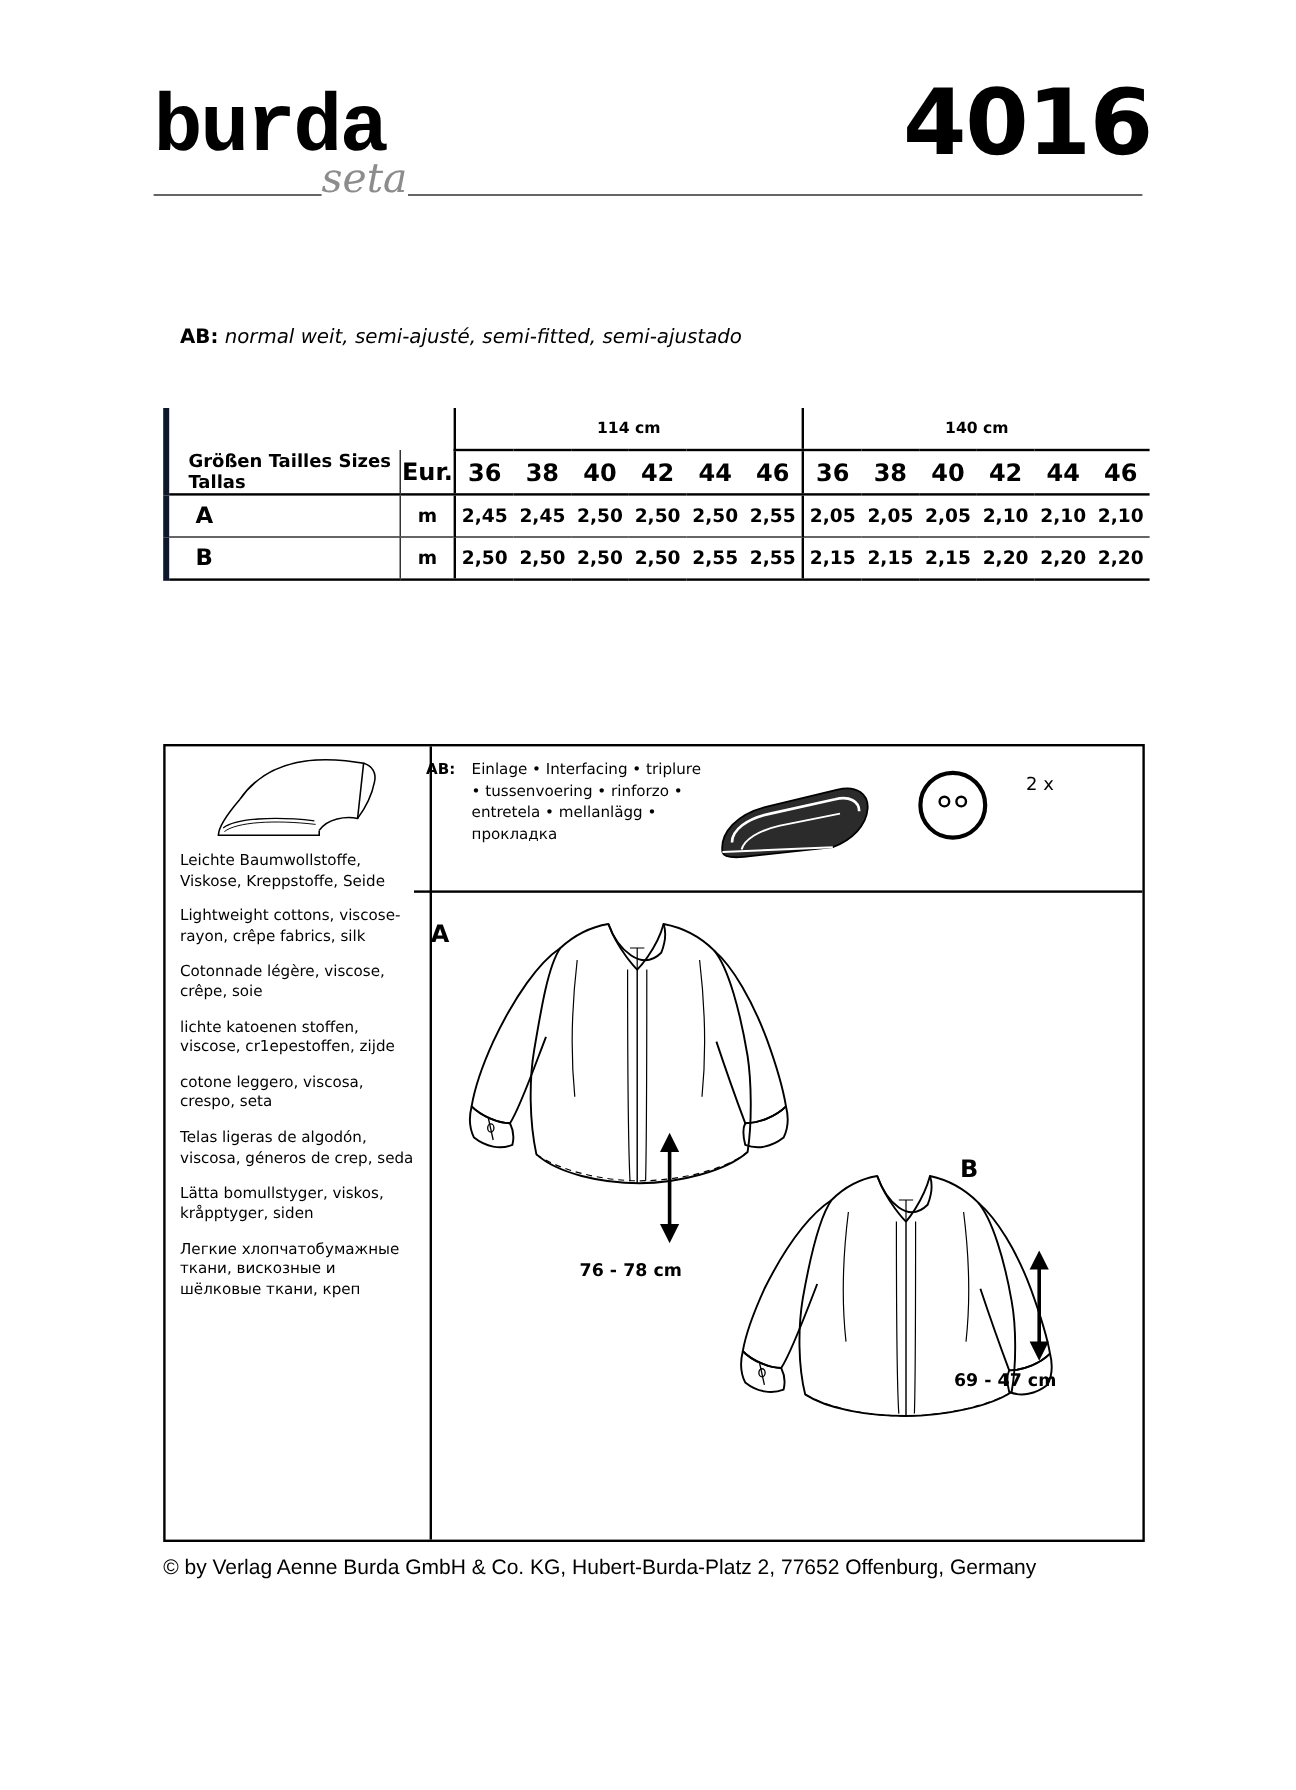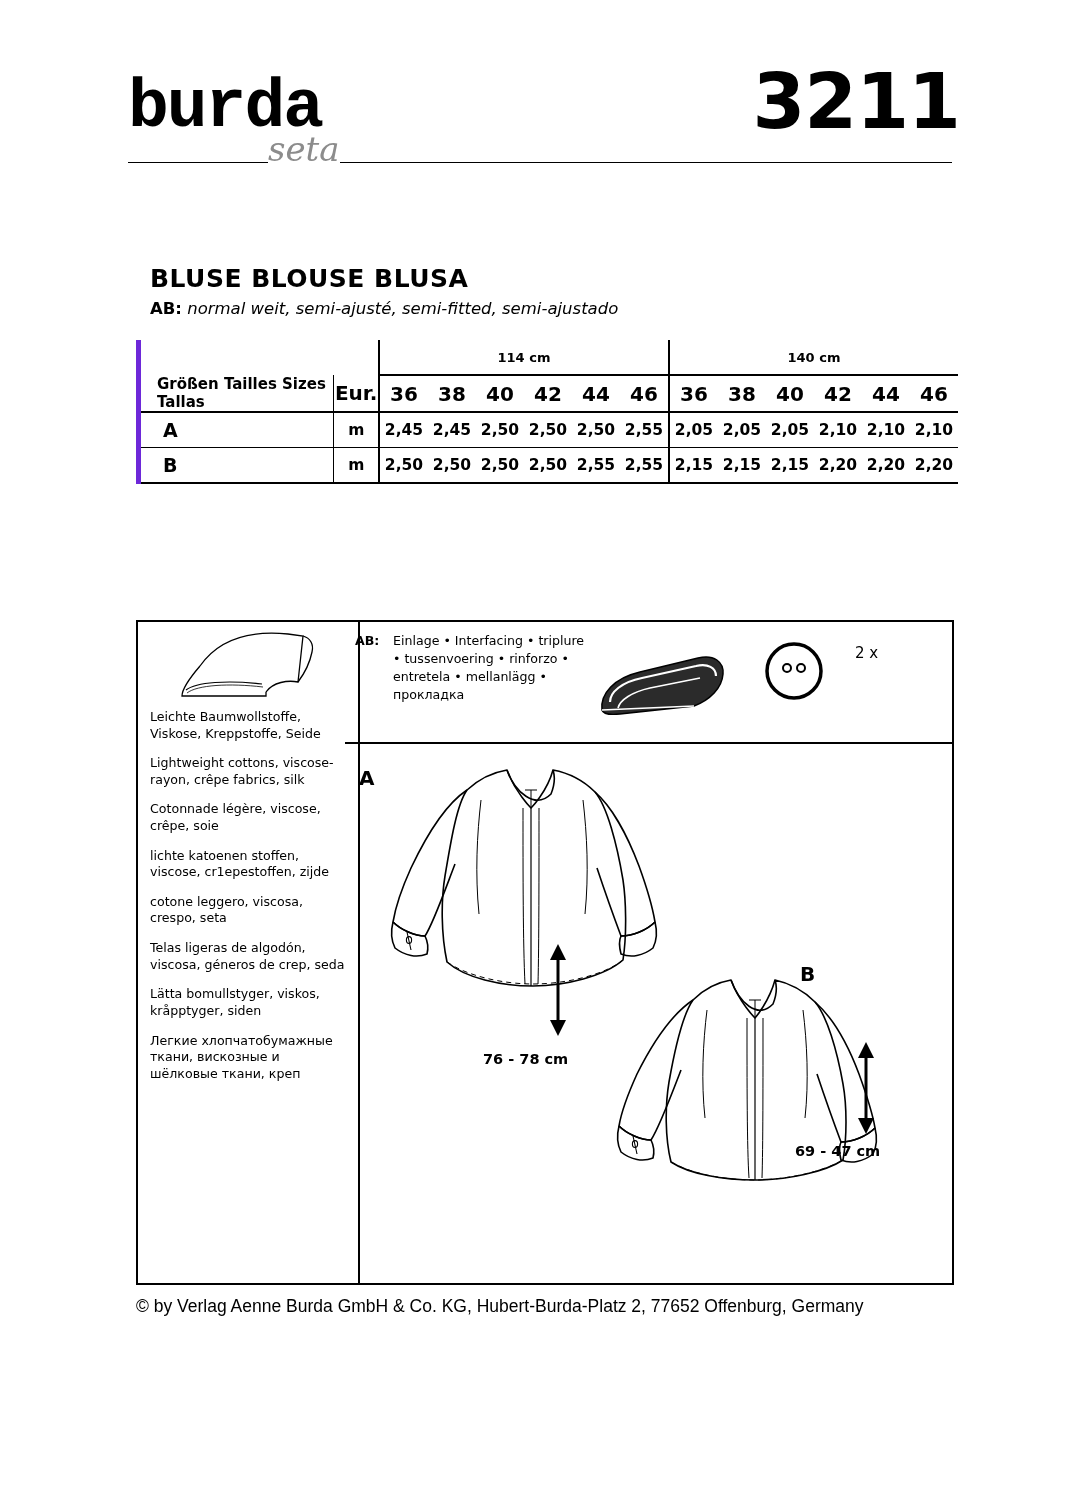--- a/index.html
+++ b/index.html
@@ -117,21 +117,21 @@
     padding-left: 16px;
     font-size: 15px;
   }
   .ytable .lbl-big {
     text-align: left;
     padding-left: 22px;
     font-size: 19px;
     font-weight: bold;
   }
   .row-head td { font-size: 20px; }
-  .bar-left { border-left: 5px solid #6d28d9; }
+  .bar-left { border-left: 5px solid #0f172a; }
   .line-bottom { border-bottom: 2px solid #000; }
   .line-thin-bottom { border-bottom: 1.2px solid #000; }
   .vsep { border-left: 1.2px solid #000; }
   .vsep-strong { border-left: 2px solid #000; }
   .width-head { font-size: 13px; font-weight: bold; }
   .unit-col { width: 44px; }
   .size-col { width: 52px; }
 
   
   .panel {
@@ -227,25 +227,24 @@
 
   svg { display: block; }
 </style>
 </head>
 <body>
 
 <div class="header">
   <div class="header-rule"></div>
   <div class="brand">burda</div>
   <div class="brand-style">seta</div>
-  <div class="pattern-number">3211</div>
+  <div class="pattern-number">4016</div>
 </div>
 
 <div class="titleblock">
-  <div class="title-main">BLUSE  BLOUSE  BLUSA</div>
   <div class="title-sub">
     <b>AB:</b><span> normal weit, semi-ajusté, semi-fitted, semi-ajustado</span>
   </div>
 </div>
 
 <div class="table-wrap">
   <table class="ytable">
     <tbody>
         <tr>
       <td class="bar-left" style="width:240px;"></td>

